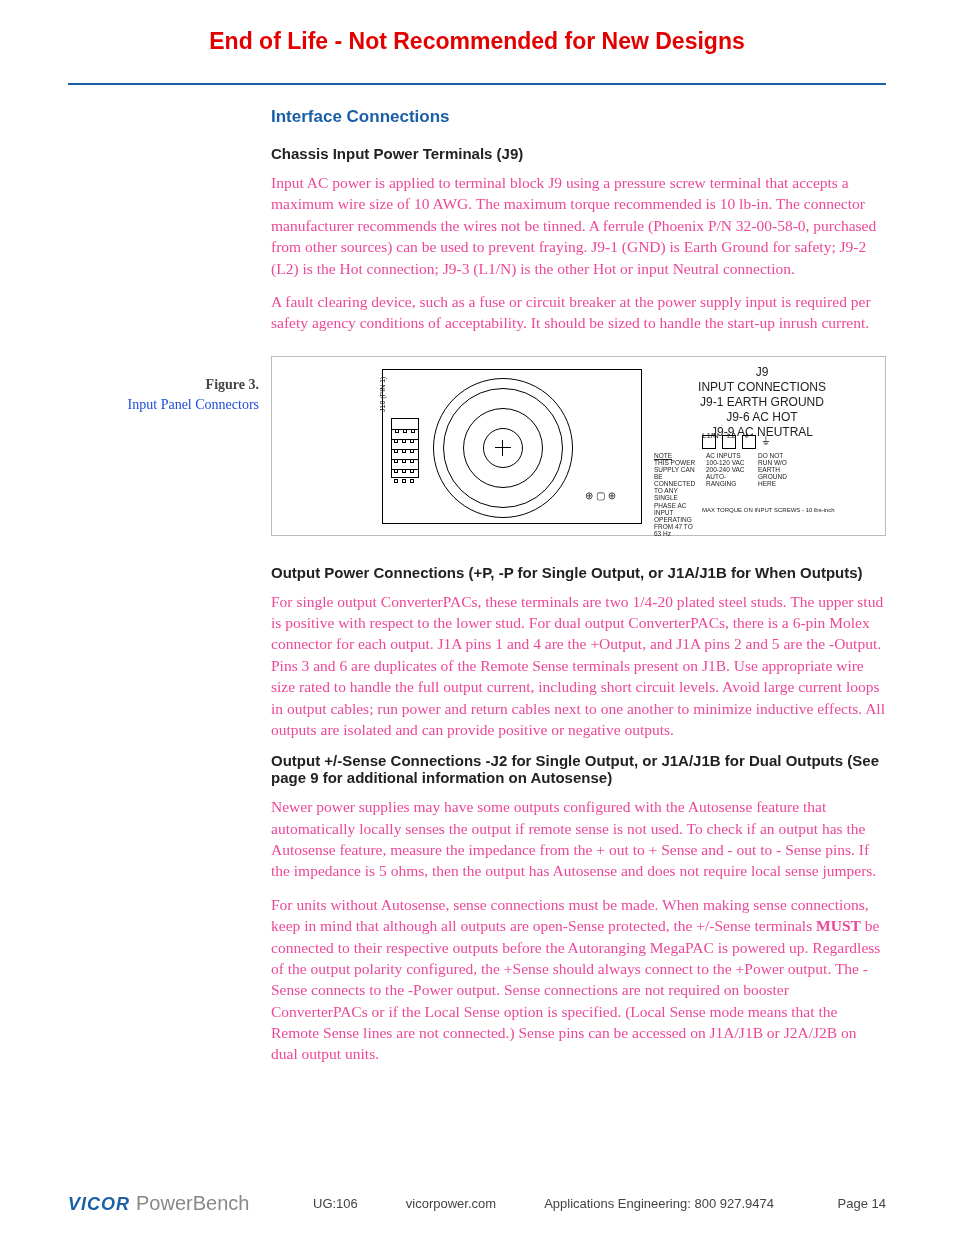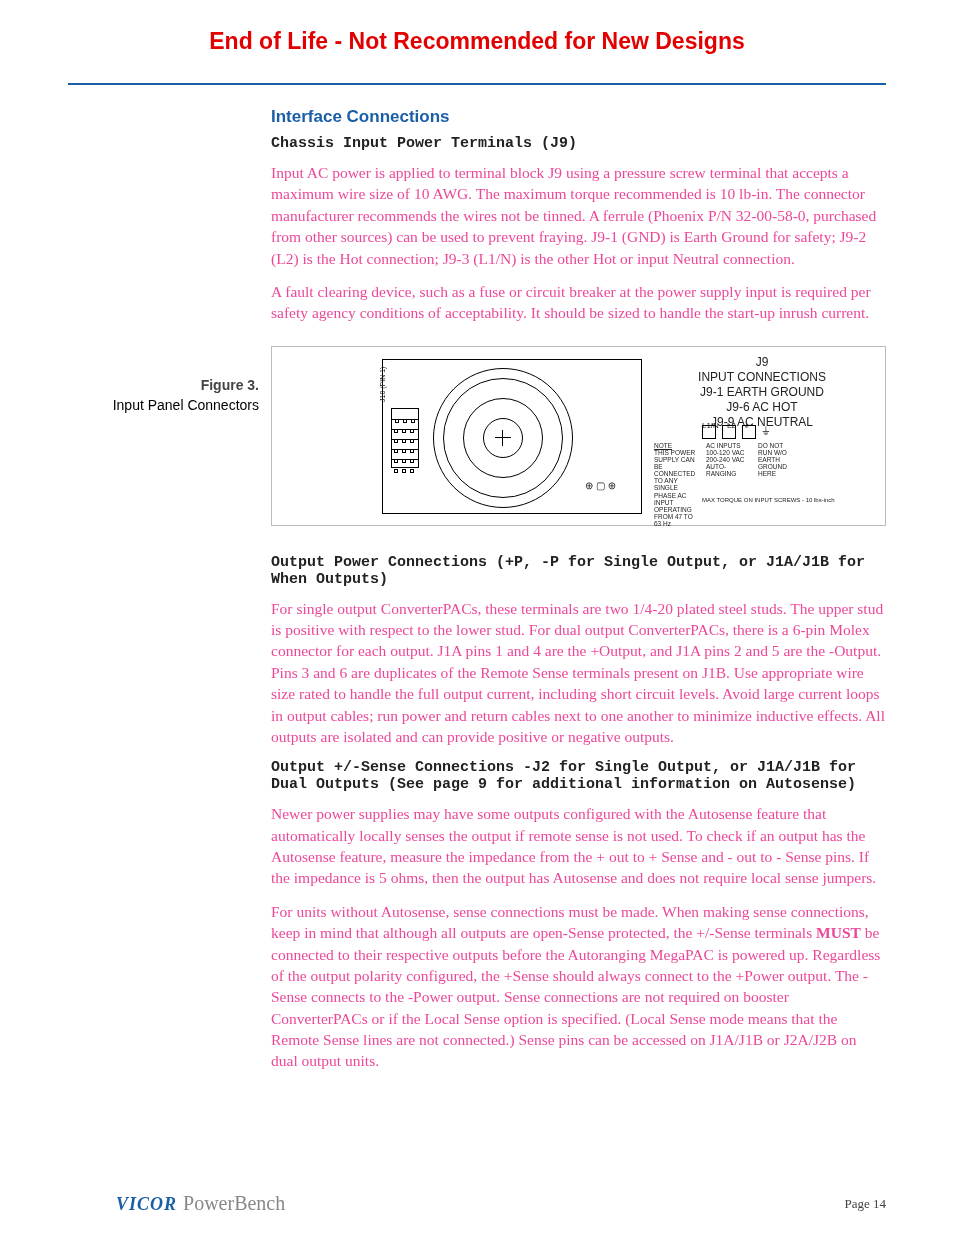--- a/index.html
+++ b/index.html
@@ -24,49 +24,49 @@
     height: 2px;
     background: #1a5ea8;
     margin-bottom: 22px;
   }
   .content {
     display: grid;
     grid-template-columns: 195px 1fr;
     column-gap: 8px;
   }
   .sidebar {
-    font-family: Liberation Sans, sans-serif;
+    font-family: Liberation Serif, serif;
     font-size: 14px;
     color: #555;
     text-align: right;
     padding-right: 4px;
   }
   .main { }
   h2.section {
     font-family: Arial, Helvetica, sans-serif;
     color: #1a5ea8;
     font-weight: 700;
     font-size: 17px;
-    margin-bottom: 8px;
+    margin-bottom: 18px;
   }
   h3.sub {
-    font-family: Liberation Mono, monospace;
+    font-family: Liberation Sans, sans-serif;
     font-weight: 700;
     font-size: 15px;
     color: #222;
     margin-bottom: 10px;
   }
   p.body {
     font-size: 15.5px;
     line-height: 1.38;
     margin-bottom: 12px;
     color: #ec4899;
   }
   .figlabel { font-weight: 700; font-size: 14px; color: #444; }
-  .figcap { font-size: 14px; color: #000000; margin-top: 4px; }
+  .figcap { font-size: 14px; color: #1d4ed8; margin-top: 4px; }
   .figure-box {
     border: 1px solid #bbb;
     height: 180px;
     margin-bottom: 28px;
     position: relative;
     background: #fff;
   }
   .fig-inner {
     position: absolute;
     left: 110px; top: 12px;
@@ -100,24 +100,23 @@
   .note-col { width: 46px; }
   .note-underline { text-decoration: underline; }
   .bottom-note { position:absolute; left: 430px; top: 150px; font-size:6px; font-family:Arial;}
   .must { font-weight: 700; }
   .footer {
     position: absolute;
     left: 68px; right: 68px; bottom: 20px;
     display: flex;
     justify-content: space-between;
     align-items: center;
-    font-family: Liberation Serif, serif;
+    font-family: Liberation Sans, sans-serif;
     font-size: 13px;
     color: #444;
-    margin-left: 48px;
   }
   .logo { display:flex; align-items:baseline; gap:6px;}
   .logo-vicor { color:#1a5ea8; font-weight:800; font-style:italic; letter-spacing:1px; font-size:18px;}
   .logo-pb { color:#888; font-size:20px; font-weight:400;}
   .footer-mid { display:flex; gap:48px; }
 </style>
 </head>
 <body>
 
 <div class="banner">End of Life - Not Recommended for New Designs</div>
@@ -211,14 +210,19 @@
       <span>For units without Autosense, sense connections must be made. When making sense connections, keep in mind that although all outputs are open-Sense protected, the +/-Sense terminals </span><span class="must">MUST</span><span> be connected to their respective outputs before the Autoranging MegaPAC is powered up. Regardless of the output polarity configured, the +Sense should always connect to the +Power output. The -Sense connects to the -Power output. Sense connections are not required on booster ConverterPACs or if the Local Sense option is specified. (Local Sense mode means that the Remote Sense lines are not connected.) Sense pins can be accessed on J1A/J1B or J2A/J2B on dual output units.</span>
     </p>
   </div>
 </div>
 
 <div class="footer">
   <div class="logo">
     <span class="logo-vicor">VICOR</span>
     <span class="logo-pb">PowerBench</span>
   </div>
+  <div class="footer-mid">
+    <span>UG:106</span>
+    <span>vicorpower.com</span>
+    <span>Applications Engineering: 800 927.9474</span>
+  </div>
   <span>Page 14</span>
 </div>
 
 </body></html>

